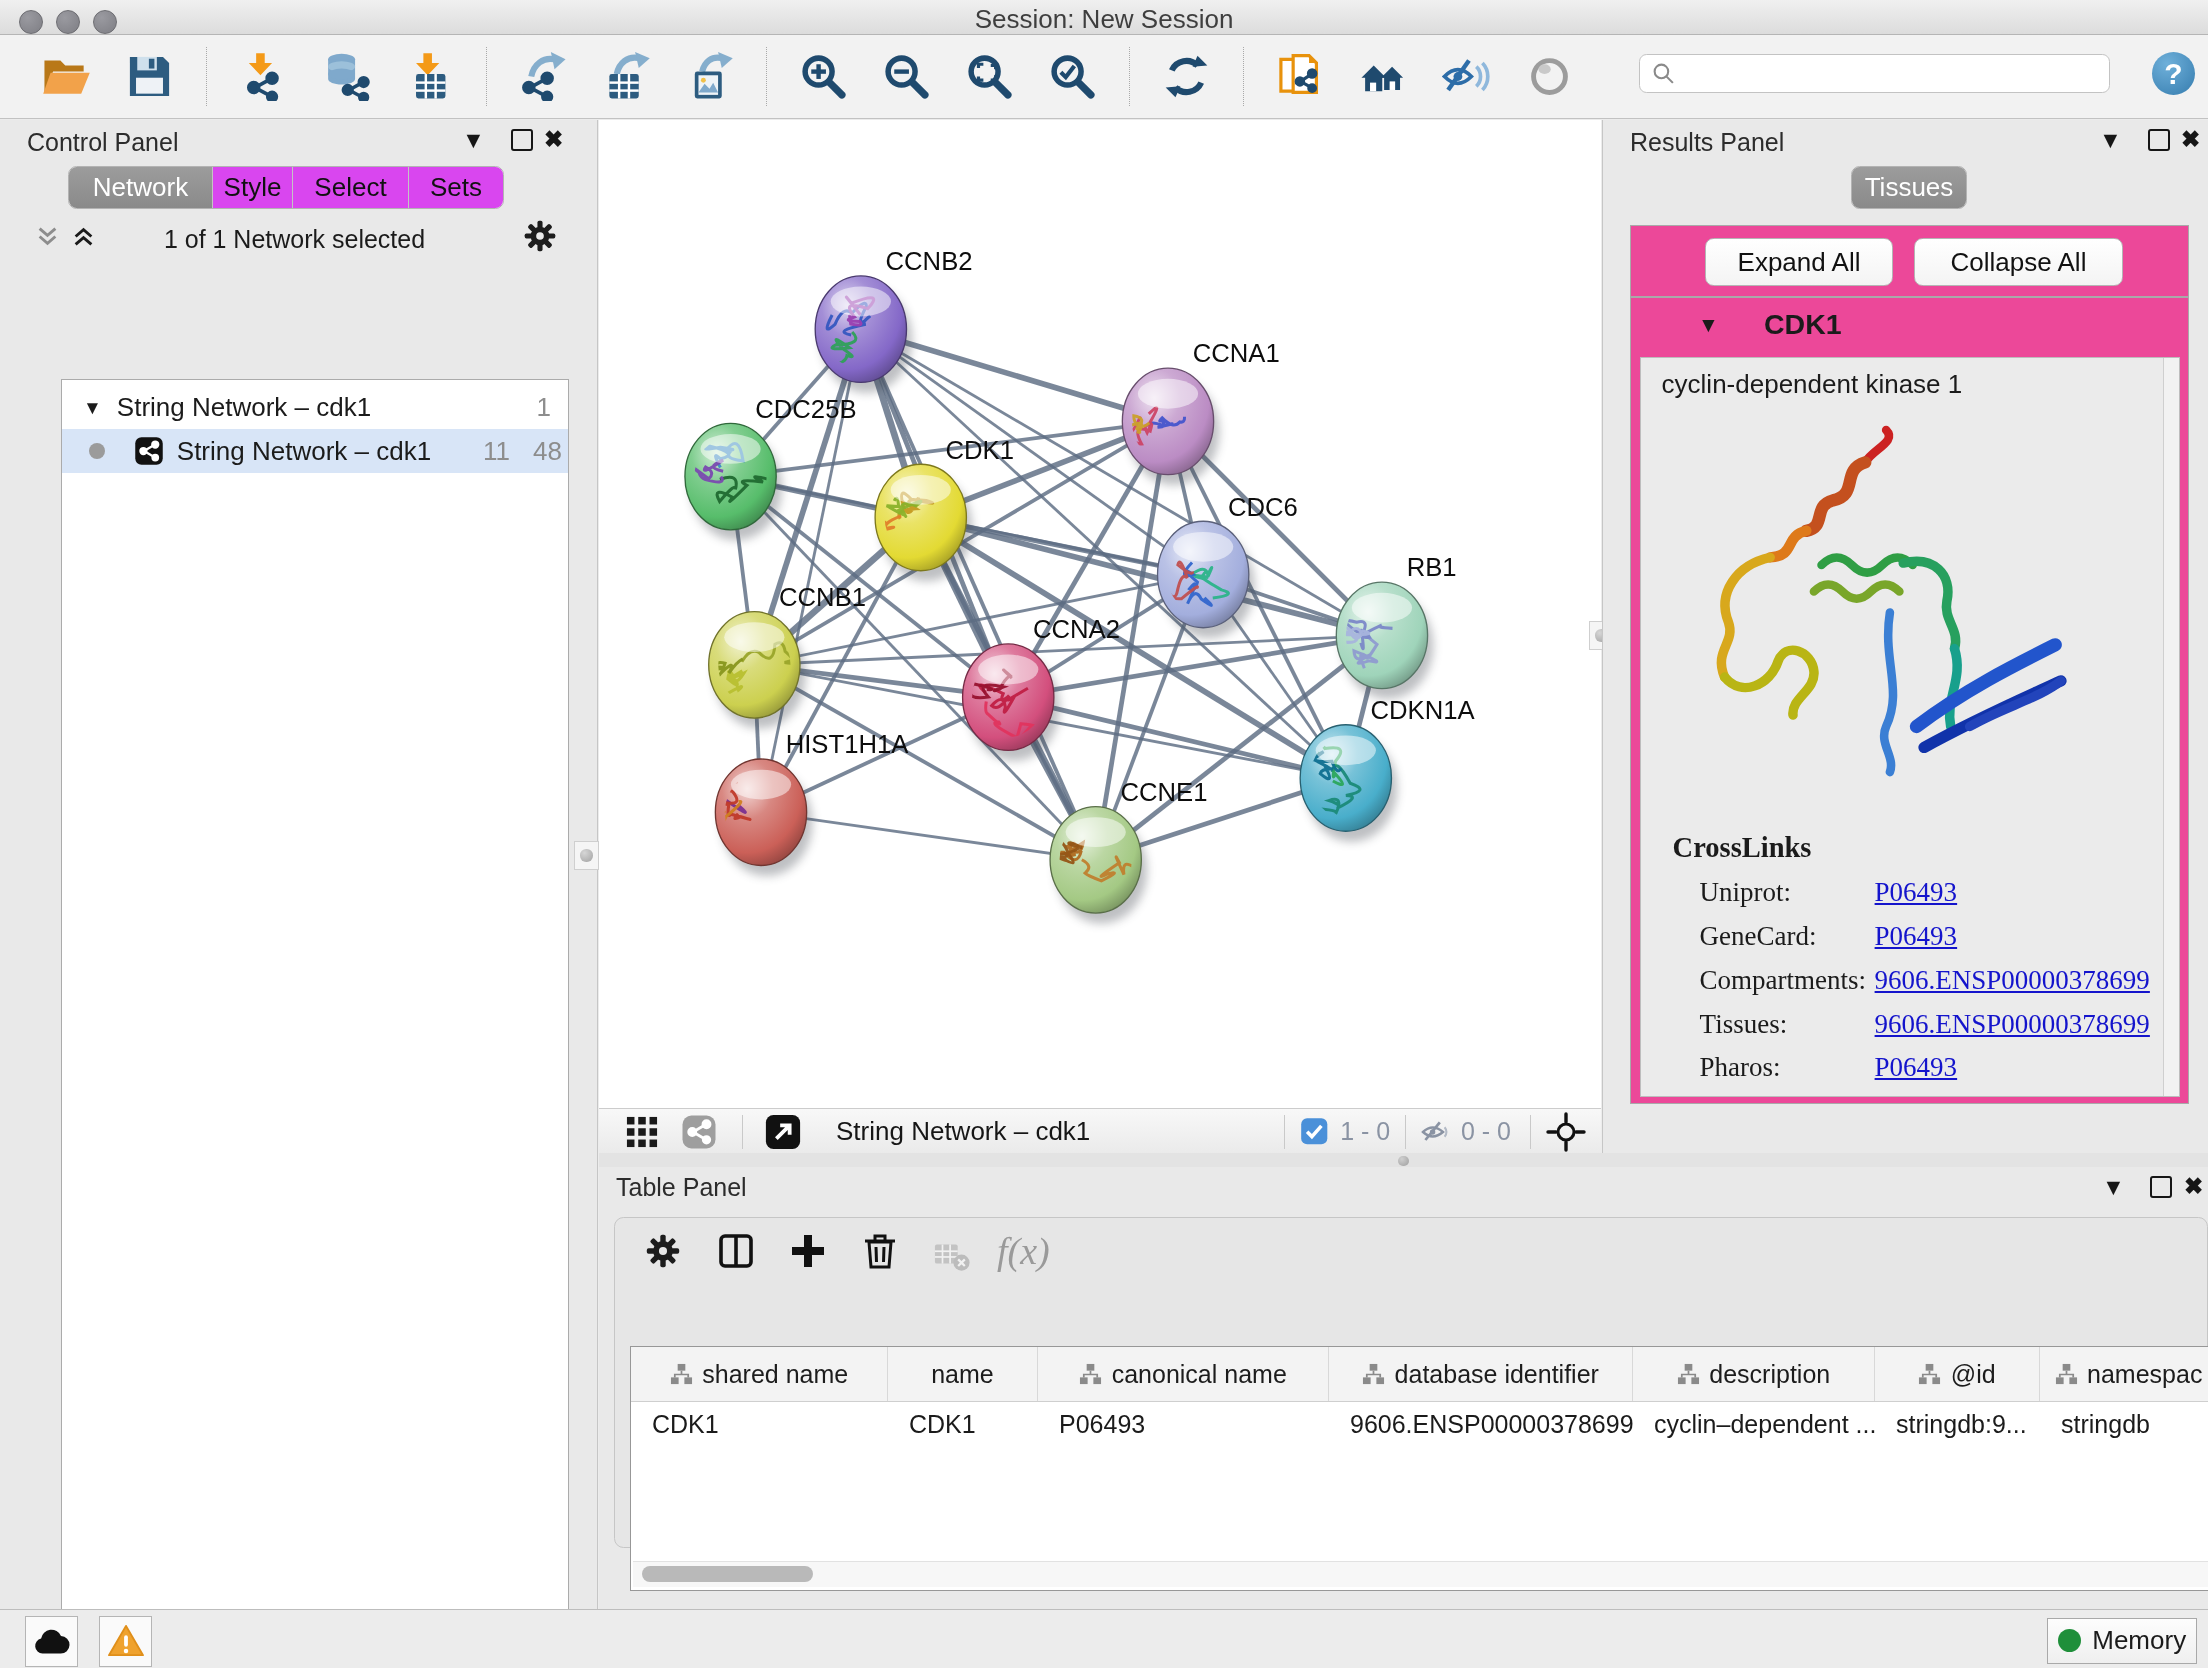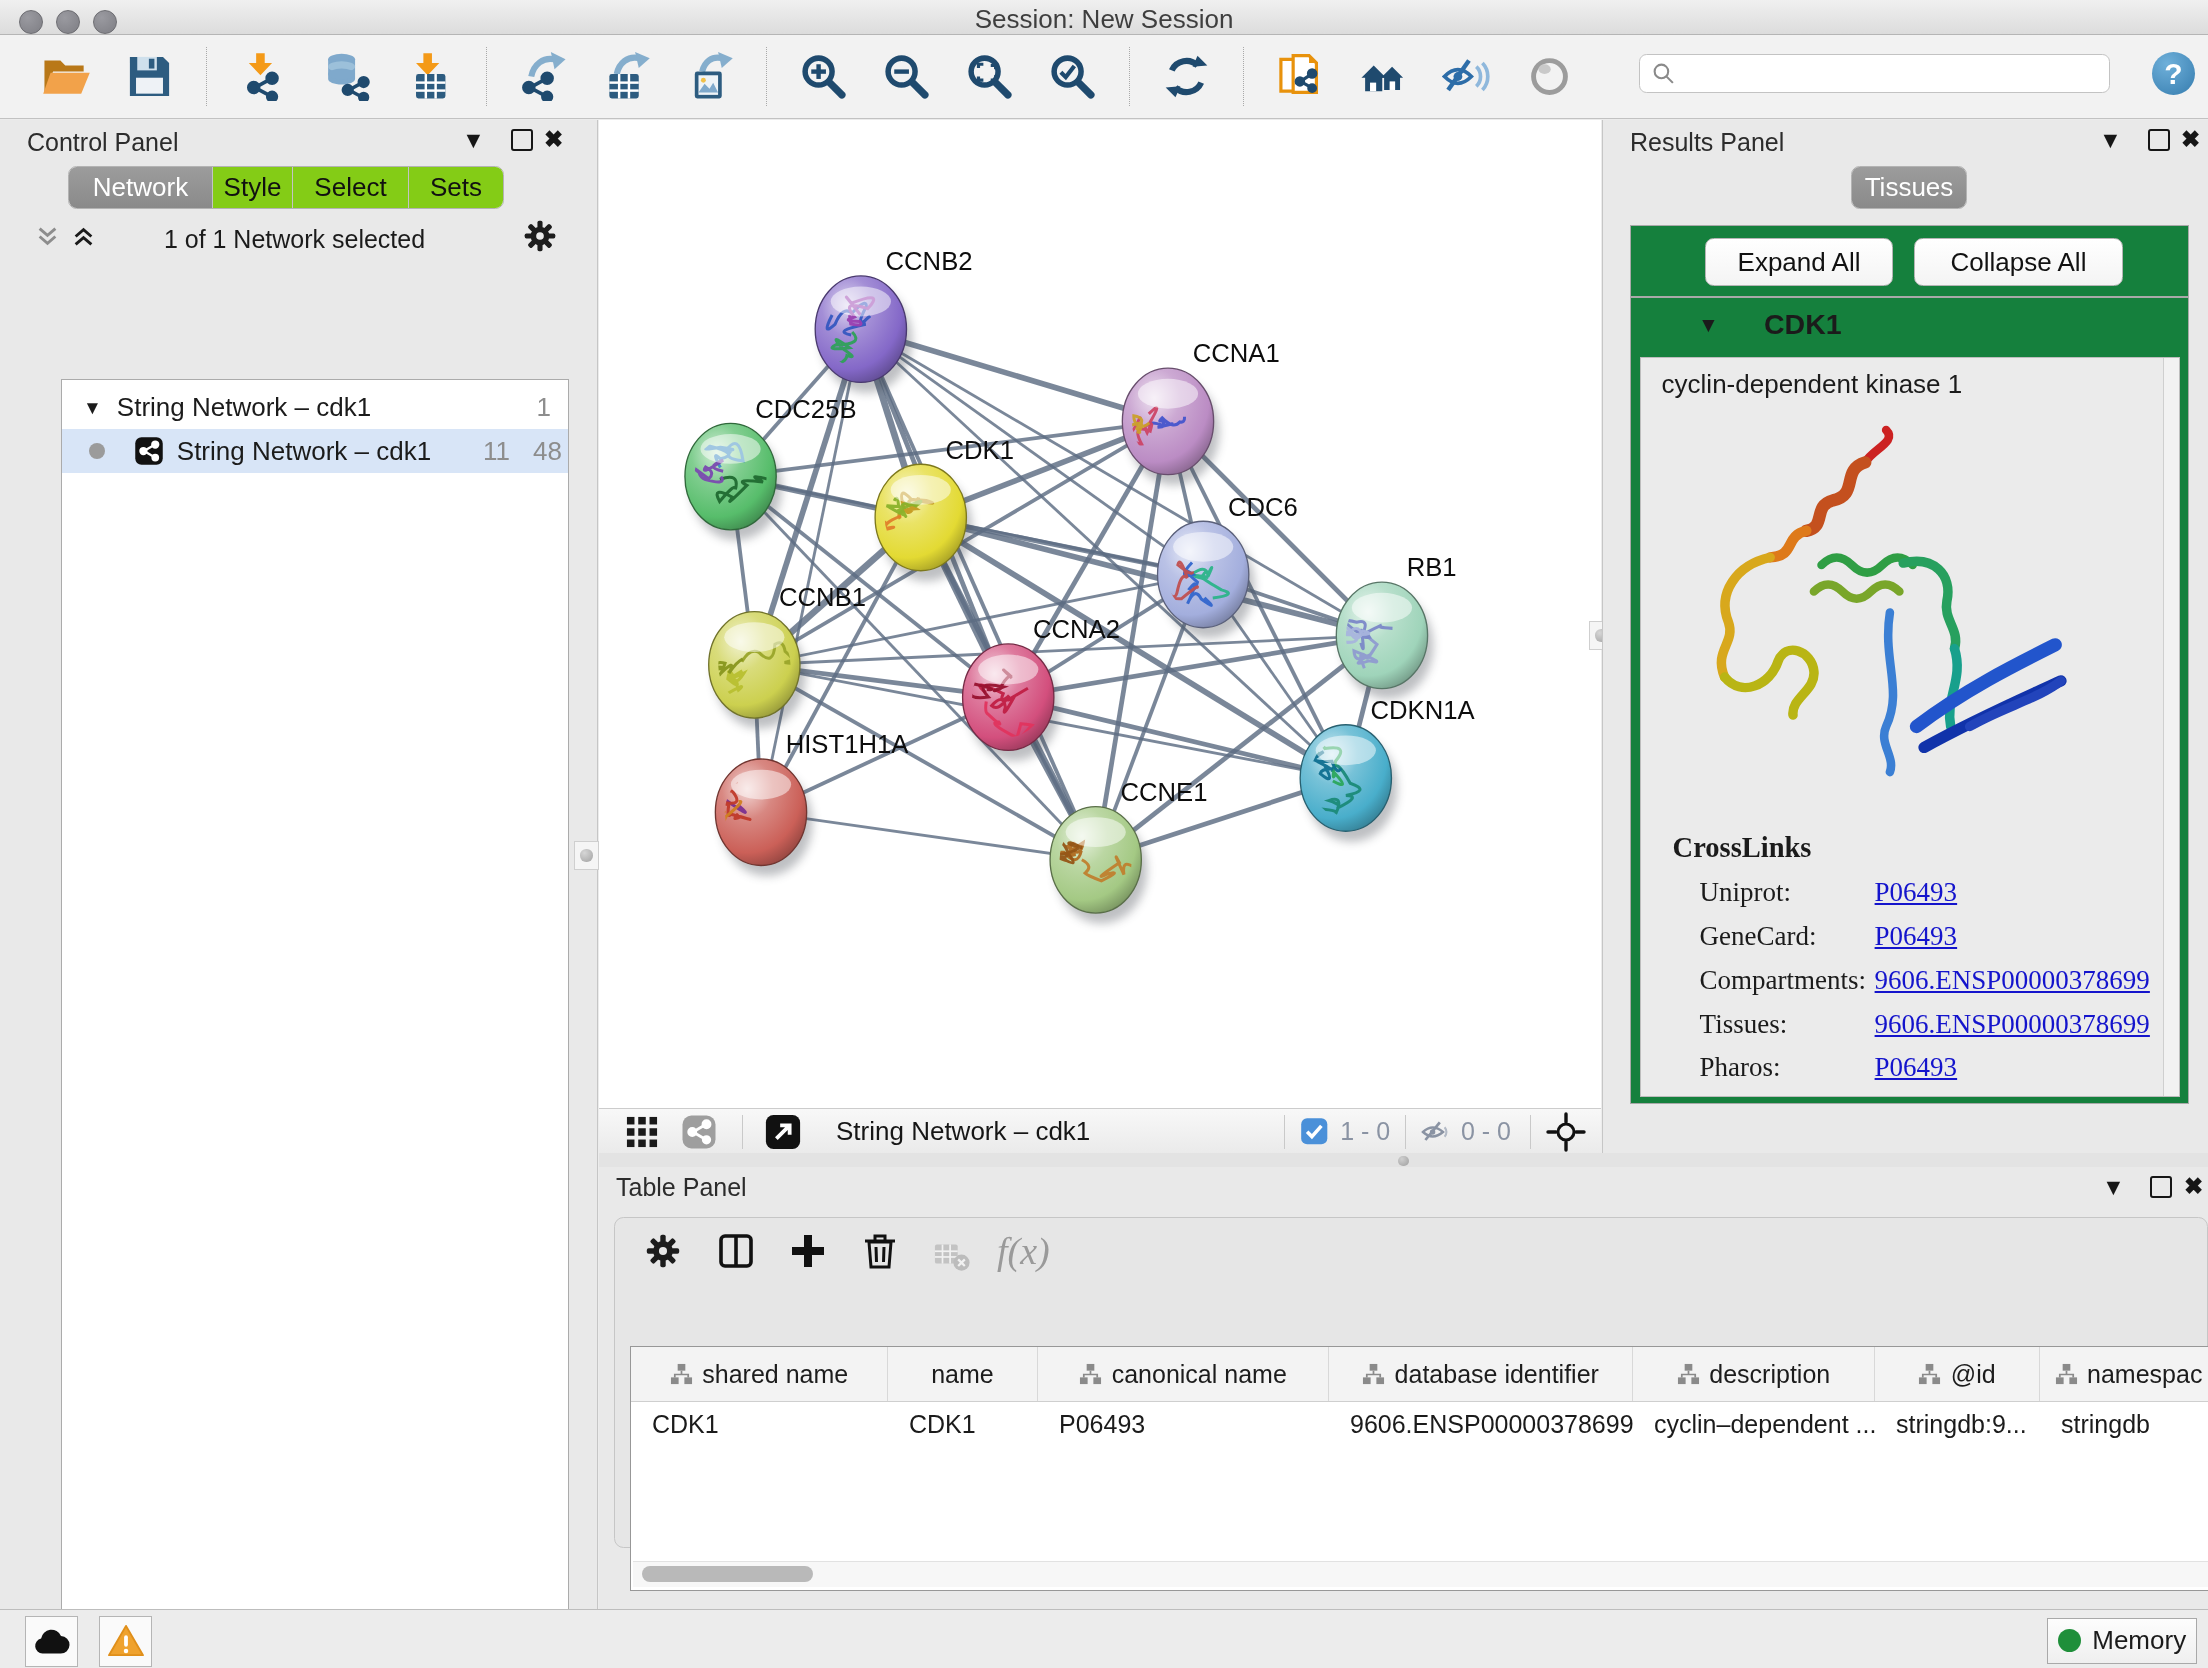--- a/index.html
+++ b/index.html
@@ -23,41 +23,41 @@
     border:1px solid #c3c3c3;border-radius:7.6px;display:flex;align-items:center;padding-left:11.4px;box-sizing:border-box;}
   #search-wrap input{border:none;outline:none;font-size:25px;width:409px;font-family:"Liberation Sans",sans-serif;}
   #help-btn{left:2152px;top:52px;width:43px;height:43px;border-radius:50%;
     background:radial-gradient(circle at 35% 28%,#6fb0da,#357cae);color:#fff;font-size:30px;font-weight:bold;
     display:flex;align-items:center;justify-content:center;}
   
   .panel-title{font-size:25px;color:#2c2c2c;}
   .pctl{font-size:23px;color:#161616;line-height:1;}
   .pctl-box{width:18px;height:18px;border:2.4px solid #161616;border-radius:2.9px;display:inline-block;}
   .seg{display:flex;position:absolute;border:1px solid #b3b3b3;border-radius:8.6px;overflow:hidden;background:#fff;}
-  .seg > div{font-size:26px;padding:4.8px 0;text-align:center;border-left:1px solid #c4c4c4;background:#84cc16;color:#111;}
+  .seg > div{font-size:26px;padding:4.8px 0;text-align:center;border-left:1px solid #c4c4c4;background:#d946ef;color:#111;}
   .seg > div:first-child{border-left:none;}
   .seg > div.on{background:linear-gradient(#9c9c9c,#8a8a8a);color:#fff;}
   
   #control-panel{left:0;top:120px;width:597px;height:1489px;background:#e9e9e9;border-right:1px solid #c6c6c6;}
   #cp-listbox{position:absolute;left:61px;top:259px;width:506px;height:1328px;background:#fff;border:1px solid #ababab;}
   .tree-row{position:absolute;left:0;width:100%;height:44px;display:flex;align-items:center;font-size:26px;}
   .num{color:#8d8d8d;}
   
   #network-view{left:599px;top:120px;width:1002px;height:988px;background:#ffffff;}
   #view-toolbar{left:599px;top:1108px;width:1002px;height:45px;background:linear-gradient(#f8f8f8,#eaeaea);
     border-top:1px solid #cccccc;display:flex;align-items:center;}
   .vtsep{width:0;height:34px;border-left:1px solid #c9c9c9;}
   #h-splitter{left:599px;top:1153px;width:1609px;height:14.3px;background:#e3e3e3;}
   #h-splitter .dot{position:absolute;left:799px;top:2.9px;width:10.5px;height:10.5px;border-radius:50%;
     background:radial-gradient(circle at 35% 30%,#cfcfcf,#9f9f9f);}
   .v-handle{width:23px;height:27px;background:#f5f5f5;border:1px solid #cfcfcf;display:flex;align-items:center;justify-content:center;}
   .v-handle .ball{width:12.4px;height:12.4px;border-radius:50%;background:radial-gradient(circle at 35% 30%,#d6d6d6,#a2a2a2);}
   
   #results-panel{left:1602px;top:120px;width:607px;height:1033px;background:#e9e9e9;border-left:1px solid #c6c6c6;}
-  .rbox{position:absolute;left:27px;width:559px;border:1px solid #a9a9a9;background:#15803d;box-sizing:border-box;}
+  .rbox{position:absolute;left:27px;width:559px;border:1px solid #a9a9a9;background:#ec4899;box-sizing:border-box;}
   .btn{border:1px solid #b5b5b5;border-radius:8.6px;background:linear-gradient(#ffffff,#f4f4f4);
     font-size:26px;color:#111;display:flex;align-items:center;justify-content:center;}
   #cdk-inner{position:absolute;left:8.6px;top:59px;width:540px;height:740px;background:#ebebeb;border:1px solid #bdbdbd;box-sizing:border-box;}
   .serif{font-family:"Liberation Serif",serif;}
   .xl-row{position:absolute;font-size:27px;}
   .xl-link{color:#1414cc;text-decoration:underline;}
   
   #table-panel{left:599px;top:1167px;width:1609px;height:442px;background:#e9e9e9;}
   #tp-outer{position:absolute;left:15px;top:50px;width:1592px;height:329px;background:#e6e6e6;
     border:1px solid #c6c6c6;border-radius:9.5px;}

